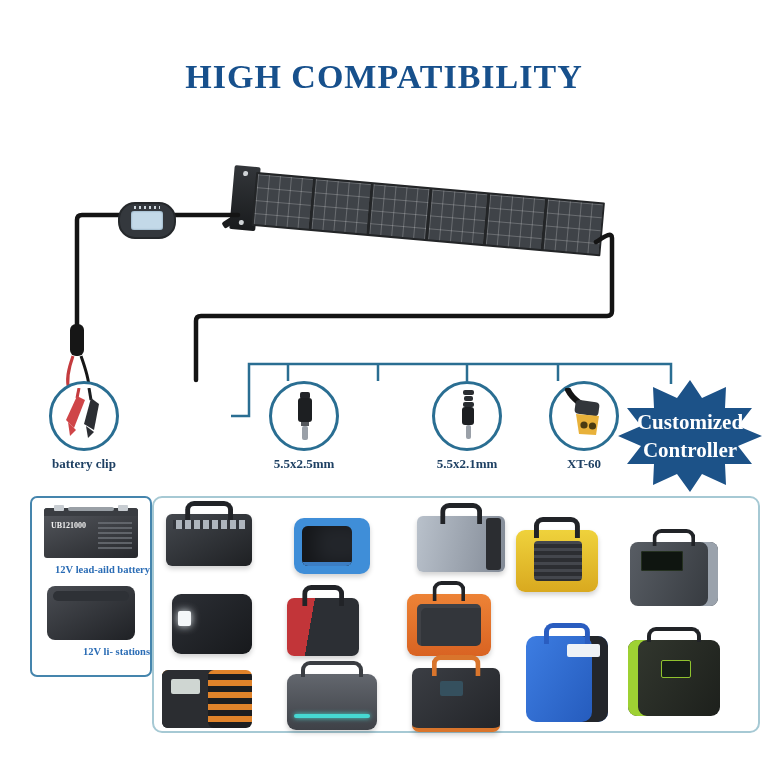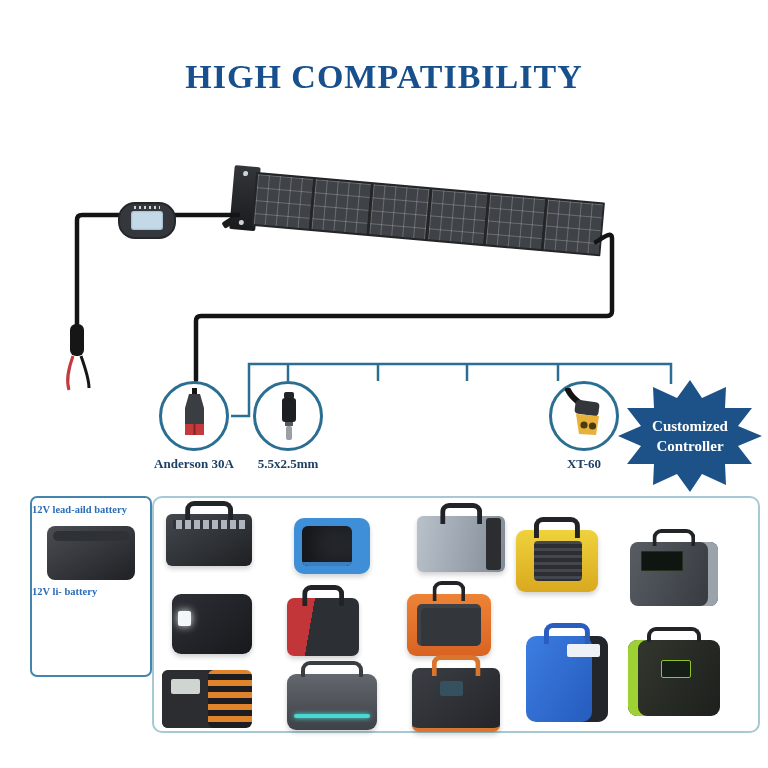--- a/index.html
+++ b/index.html
@@ -39,37 +39,37 @@
   .wires{position:absolute;left:0;top:0;z-index:2;pointer-events:none;}
   
   .conn{position:absolute;top:353px;width:90px;text-align:center;z-index:3;}
   .circle{width:64px;height:64px;margin:0 auto;border:3px solid #2a6e92;border-radius:50%;
          background:#fff;display:flex;align-items:center;justify-content:center;}
   .conn-label{margin-top:5px;font-size:13px;font-weight:800;color:#1e4063;white-space:nowrap;}
   
   .burst{position:absolute;left:616px;top:350px;width:148px;height:116px;z-index:3;}
   .burst-text{position:absolute;left:0;top:0;width:100%;height:100%;display:flex;
          flex-direction:column;align-items:center;justify-content:center;
-         color:#fff;font-size:15px;font-weight:800;line-height:1.35;}
+         color:#fff;font-size:21px;font-weight:800;line-height:1.35;}
   
   .bat-box{position:absolute;left:30px;top:468px;width:118px;height:177px;
          border:2px solid #4585ad;border-radius:7px;background:#fff;}
   .bat1{position:relative;margin:10px auto 0;width:94px;height:50px;border-radius:3px;
          background:linear-gradient(160deg,#55585e,#26282c);}
   .bat1-top{position:absolute;left:0;top:0;width:100%;height:8px;background:#3a3d42;
          border-radius:3px 3px 0 0;}
   .bat1-top:before,.bat1-top:after{content:"";position:absolute;top:-3px;width:10px;height:6px;
          background:#c8cdd2;border-radius:1px;}
   .bat1-top:before{left:10px}.bat1-top:after{right:10px}
   .bat1-handle{position:absolute;left:24px;top:-1px;width:46px;height:4px;background:#9aa0a6;
          border-radius:2px;}
   .bat1-model{position:absolute;left:7px;top:13px;color:#f0f0f0;font-size:8px;font-weight:800;}
   .bat1-specs{position:absolute;right:6px;top:14px;width:34px;height:28px;
          background:repeating-linear-gradient(#6a6e74 0 2px,transparent 2px 5px);opacity:.8;}
-  .bat-caption{margin:6px 0 0;text-align:left;font-size:10.5px;font-weight:800;color:#2a6cb5;}
+  .bat-caption{margin:6px 0 0;text-align:right;font-size:10.5px;font-weight:800;color:#2a6cb5;}
   .bat2{position:relative;margin:11px auto 0;width:88px;height:54px;border-radius:8px;
          background:linear-gradient(150deg,#4a4d53,#1f2125);}
   .bat2:before{content:"";position:absolute;left:6px;right:6px;top:5px;height:10px;
          background:#2e3136;border-radius:5px;}
   
   .ps-box{position:absolute;left:152px;top:468px;width:604px;height:233px;
          border:2px solid #a6c9d4;border-radius:10px;background:#fff;}
   .ps{position:absolute;border-radius:6px;box-shadow:0 3px 5px rgba(0,0,0,.18);}
   .ps-handle{display:none;position:absolute;top:-13px;left:50%;transform:translateX(-50%);
          width:44%;height:16px;border:5px solid #212327;border-bottom:none;
@@ -165,46 +165,60 @@
         <div class="pcell"></div>
         <div class="pcell"></div>
     </div>
   </div>
 
   <div class="controller">
     <div class="ctrl-dots"></div>
     <div class="ctrl-screen"></div>
   </div>
 
-
-  <div class="conn" style="left:149px">
+  <div class="conn" style="left:39px">
     <div class="circle">
       <svg width="56" height="56" viewBox="0 0 56 56">
-        <rect x="26" y="0" width="5" height="8" fill="#141414"></rect>
-        <path d="M23,6 L34,6 L38,20 L38,36 L19,36 L19,20 Z" fill="#3a3d42"></path>
-        <rect x="19" y="36" width="19" height="11" fill="#c4393c"></rect>
-        <line x1="28.5" y1="36" x2="28.5" y2="47" stroke="#7e2527" stroke-width="2"></line>
+        <path d="M23,0 L21,10" stroke="#c43b3e" stroke-width="3" fill="none"></path>
+        <path d="M33,0 L35,12" stroke="#1c1e21" stroke-width="3" fill="none"></path>
+        <polygon points="21,8 29,12 18,40 10,32" fill="#cf4548"></polygon>
+        <polygon points="12,34 20,42 14,48" fill="#cf4548"></polygon>
+        <polygon points="35,10 43,16 38,42 28,36" fill="#2c2e33"></polygon>
+        <polygon points="30,38 38,44 32,50" fill="#2c2e33"></polygon>
       </svg>
     </div>
-    <div class="conn-label">Anderson 30A</div>
-  </div>
-
-  <div class="conn" style="left:243px">
+    <div class="conn-label">battery clip</div>
+  </div>
+
+
+  <div class="conn" style="left:259px">
     <div class="circle">
       <svg width="56" height="56" viewBox="0 0 56 56">
         <rect x="24" y="4" width="10" height="7" rx="2" fill="#222428"></rect>
         <rect x="22" y="10" width="14" height="24" rx="3" fill="#1d1f22"></rect>
         <rect x="25" y="34" width="8" height="4" fill="#55585d"></rect>
         <rect x="26" y="38" width="6" height="14" rx="2" fill="#9aa0a8"></rect>
       </svg>
     </div>
     <div class="conn-label">5.5x2.5mm</div>
   </div>
 
 
+  <div class="conn" style="left:422px">
+    <div class="circle">
+      <svg width="56" height="56" viewBox="0 0 56 56">
+        <rect x="24" y="2" width="11" height="5" rx="2" fill="#2a2d31"></rect>
+        <rect x="25" y="8" width="9" height="5" rx="2" fill="#2a2d31"></rect>
+        <rect x="24" y="14" width="11" height="5" rx="2" fill="#2a2d31"></rect>
+        <rect x="23" y="19" width="12" height="18" rx="3" fill="#1d1f22"></rect>
+        <rect x="27" y="37" width="5" height="14" rx="2" fill="#9aa0a8"></rect>
+      </svg>
+    </div>
+    <div class="conn-label">5.5x2.1mm</div>
+  </div>
 
   <div class="conn" style="left:539px">
     <div class="circle">
       <svg width="56" height="56" viewBox="0 0 56 56">
         <path d="M12,2 C16,10 20,12 25,16" fill="none" stroke="#141414" stroke-width="6" stroke-linecap="round"></path>
         <rect x="19" y="13" width="24" height="14" rx="4" fill="#33363b" transform="rotate(8 31 20)"></rect>
         <path d="M20,26 L43,28 L40,47 L23,46 Z" fill="#e8b13a"></path>
         <circle cx="28" cy="37" r="3.6" fill="#4a3b12"></circle>
         <circle cx="36.5" cy="38" r="3.6" fill="#4a3b12"></circle>
       </svg>
@@ -218,23 +232,29 @@
         146,58 122,68 136,86 109,86 110,107 86,96 74,114 61,96 37,107 38,86 11,86 25,68
         2,58 25,48 11,30 38,30 37,9 61,20 74,2 86,20 110,9 109,30 136,30 122,48"></polygon>
     </svg>
     <div class="burst-text">
       <span>Customized</span>
       <span>Controller</span>
     </div>
   </div>
 
   <div class="bat-box">
+    <div class="bat1">
+      <div class="bat1-top"></div>
+      <div class="bat1-handle"></div>
+      <div class="bat1-model">UB121000</div>
+      <div class="bat1-specs"></div>
+    </div>
     <p class="bat-caption">12V lead-aild battery</p>
     <div class="bat2"></div>
-    <p class="bat-caption">12V li- battery</p>
+    <p class="bat-caption">12V li- stations</p>
   </div>
 
   <div class="ps-box">
       <div class="ps ps-dark1">
         <div class="ps-handle"></div>
         <div class="ps-screen"></div>
       </div>
       <div class="ps ps-blue1">
         <div class="ps-screen"></div>
       </div>

